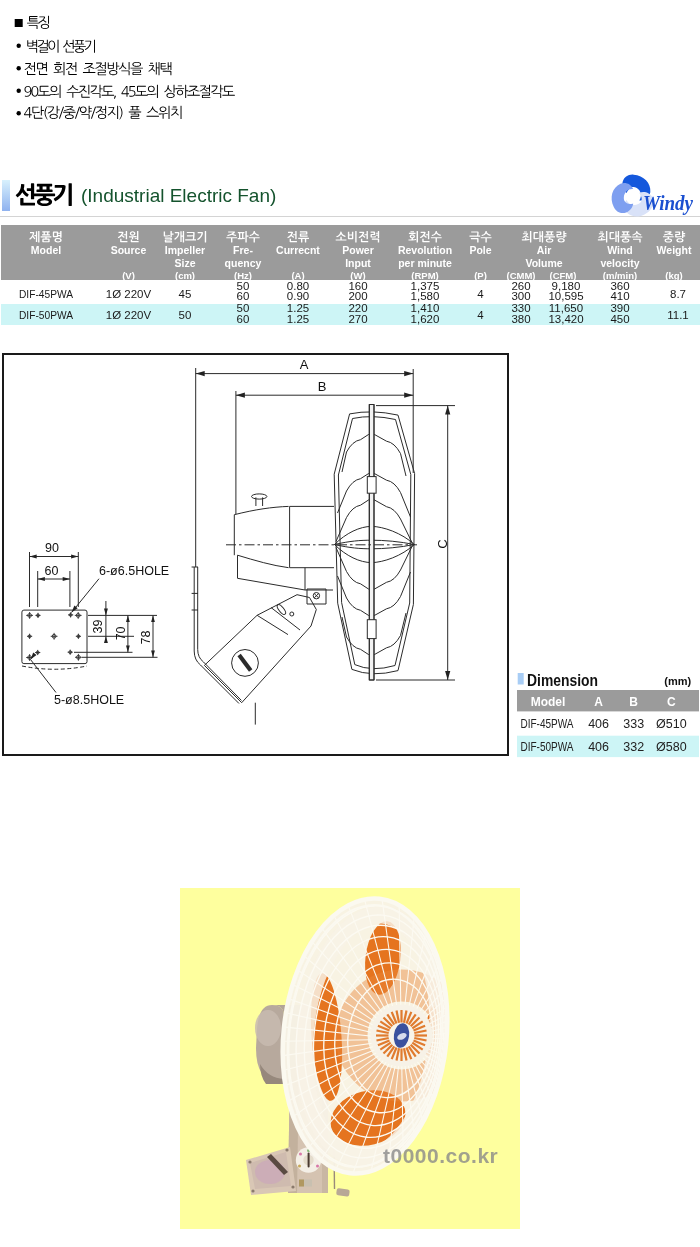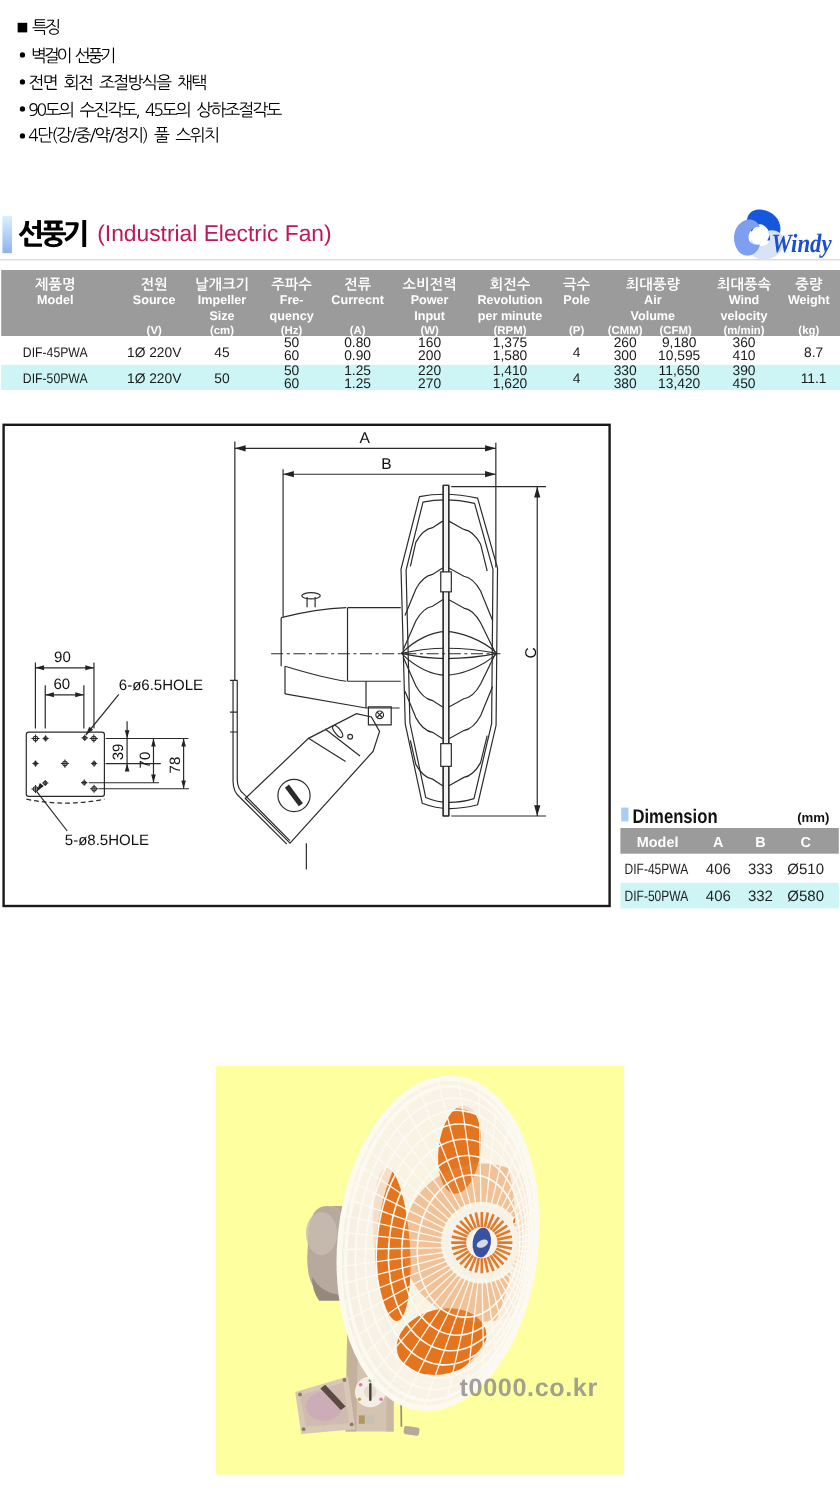--- a/index.html
+++ b/index.html
@@ -10,21 +10,21 @@
 <svg class="abs" style="left:0;top:0" width="340" height="130" viewBox="0 0 340 130">
 <rect x="14.7" y="19" width="8" height="8" fill="#000"></rect>
 <circle cx="18.7" cy="45.8" r="2.2" fill="#000"></circle>
 <circle cx="18.7" cy="68.3" r="2.2" fill="#000"></circle>
 <circle cx="18.7" cy="90.8" r="2.2" fill="#000"></circle>
 <circle cx="18.7" cy="113.3" r="2.2" fill="#000"></circle>
 </svg>
 
 <div class="abs" style="left:2px;top:180px;width:8px;height:31px;background:linear-gradient(#d8f1fd,#8fb2ef)"></div>
 <div class="abs" style="left:0;top:216px;width:700px;height:1px;background:#cccccc;opacity:0.85"></div>
-<div class="abs" style="left:81px;top:185px;font-size:19px;color:#be185d;letter-spacing:0px">(Industrial Electric Fan)</div>
+<div class="abs" style="left:81px;top:185px;font-size:19px;color:#14532d;letter-spacing:0px">(Industrial Electric Fan)</div>
 
 <svg class="abs" style="left:608px;top:172px" width="92" height="48" viewBox="0 0 92 48">
 <g transform="translate(25,24.5)">
  <path transform="rotate(12)" d="M -7,-2 C -16,-7 -15,-20 -4,-21.5 C 6,-23 15,-17 16,-8 C 16.5,-3 13,2 7,2.5 C 9,-2 7,-7 2,-9 C -3,-11 -6,-7 -7,-2 Z" fill="#1558dc"></path>
  <path transform="rotate(132)" d="M -7,-2 C -16,-7 -15,-20 -4,-21.5 C 6,-23 15,-17 16,-8 C 16.5,-3 13,2 7,2.5 C 9,-2 7,-7 2,-9 C -3,-11 -6,-7 -7,-2 Z" fill="#d9e2f8"></path>
  <path transform="rotate(252)" d="M -7,-2 C -16,-7 -15,-20 -4,-21.5 C 6,-23 15,-17 16,-8 C 16.5,-3 13,2 7,2.5 C 9,-2 7,-7 2,-9 C -3,-11 -6,-7 -7,-2 Z" fill="#7e9ff0"></path>
 </g>
 <text x="35" y="37.8" font-family="Liberation Serif" font-weight="bold" font-style="italic" font-size="22" fill="#1a4fd0" textLength="50" lengthAdjust="spacingAndGlyphs">Windy</text>
 </svg>
 

